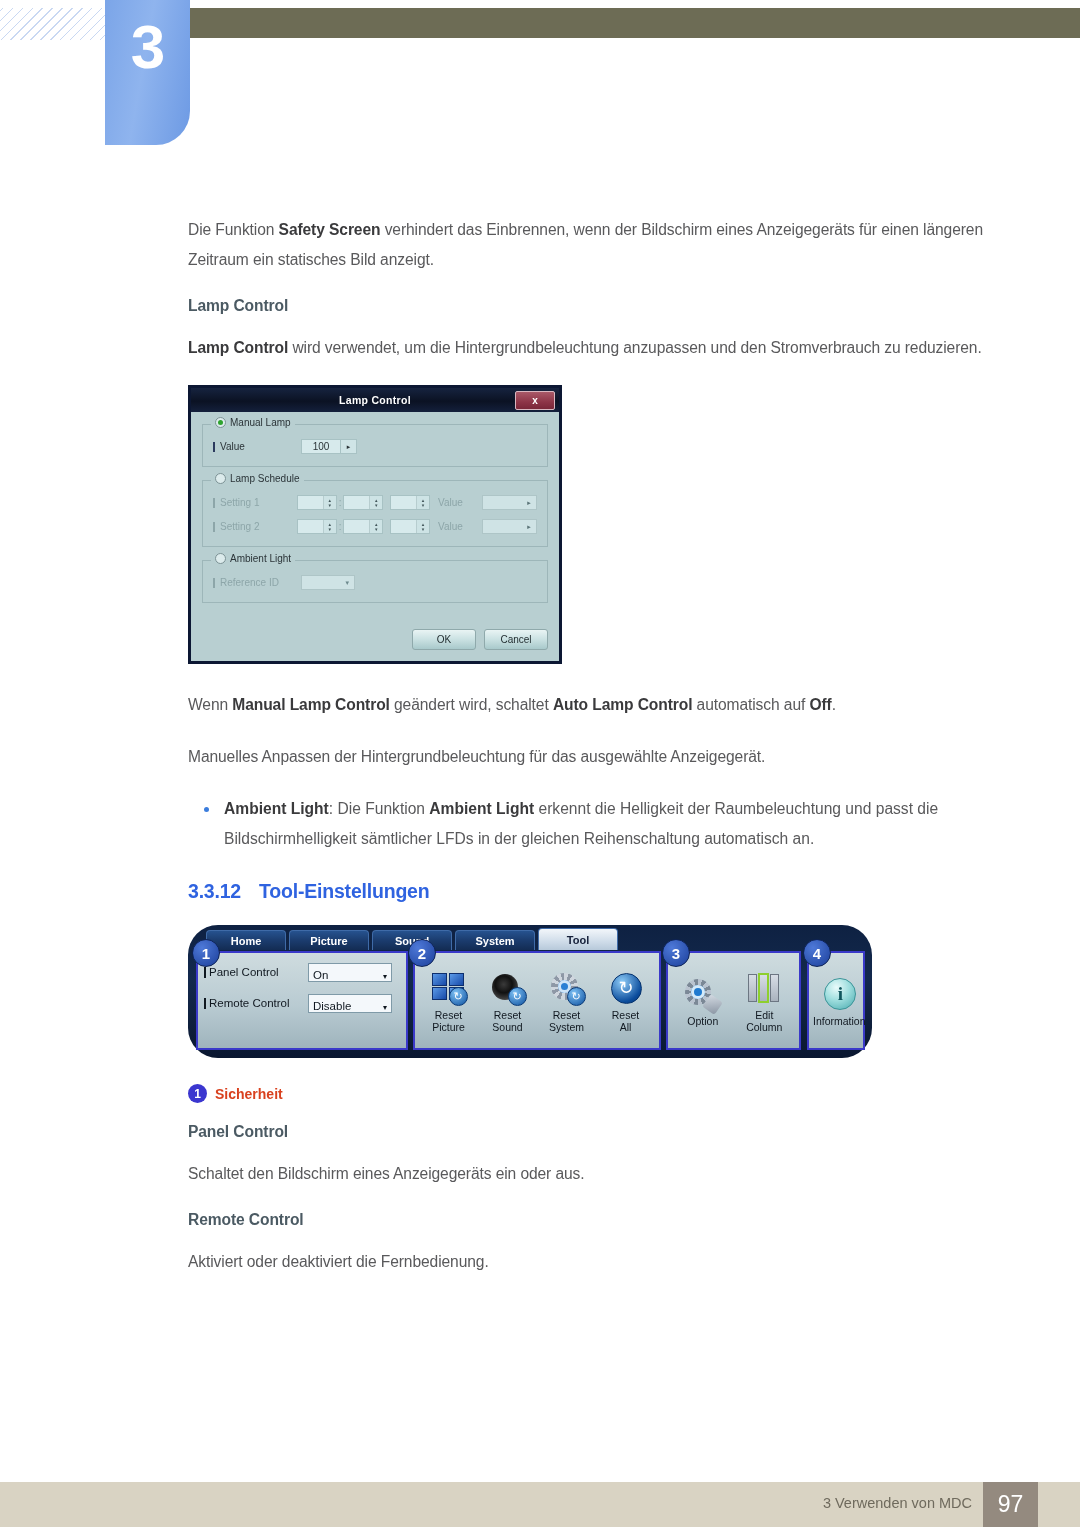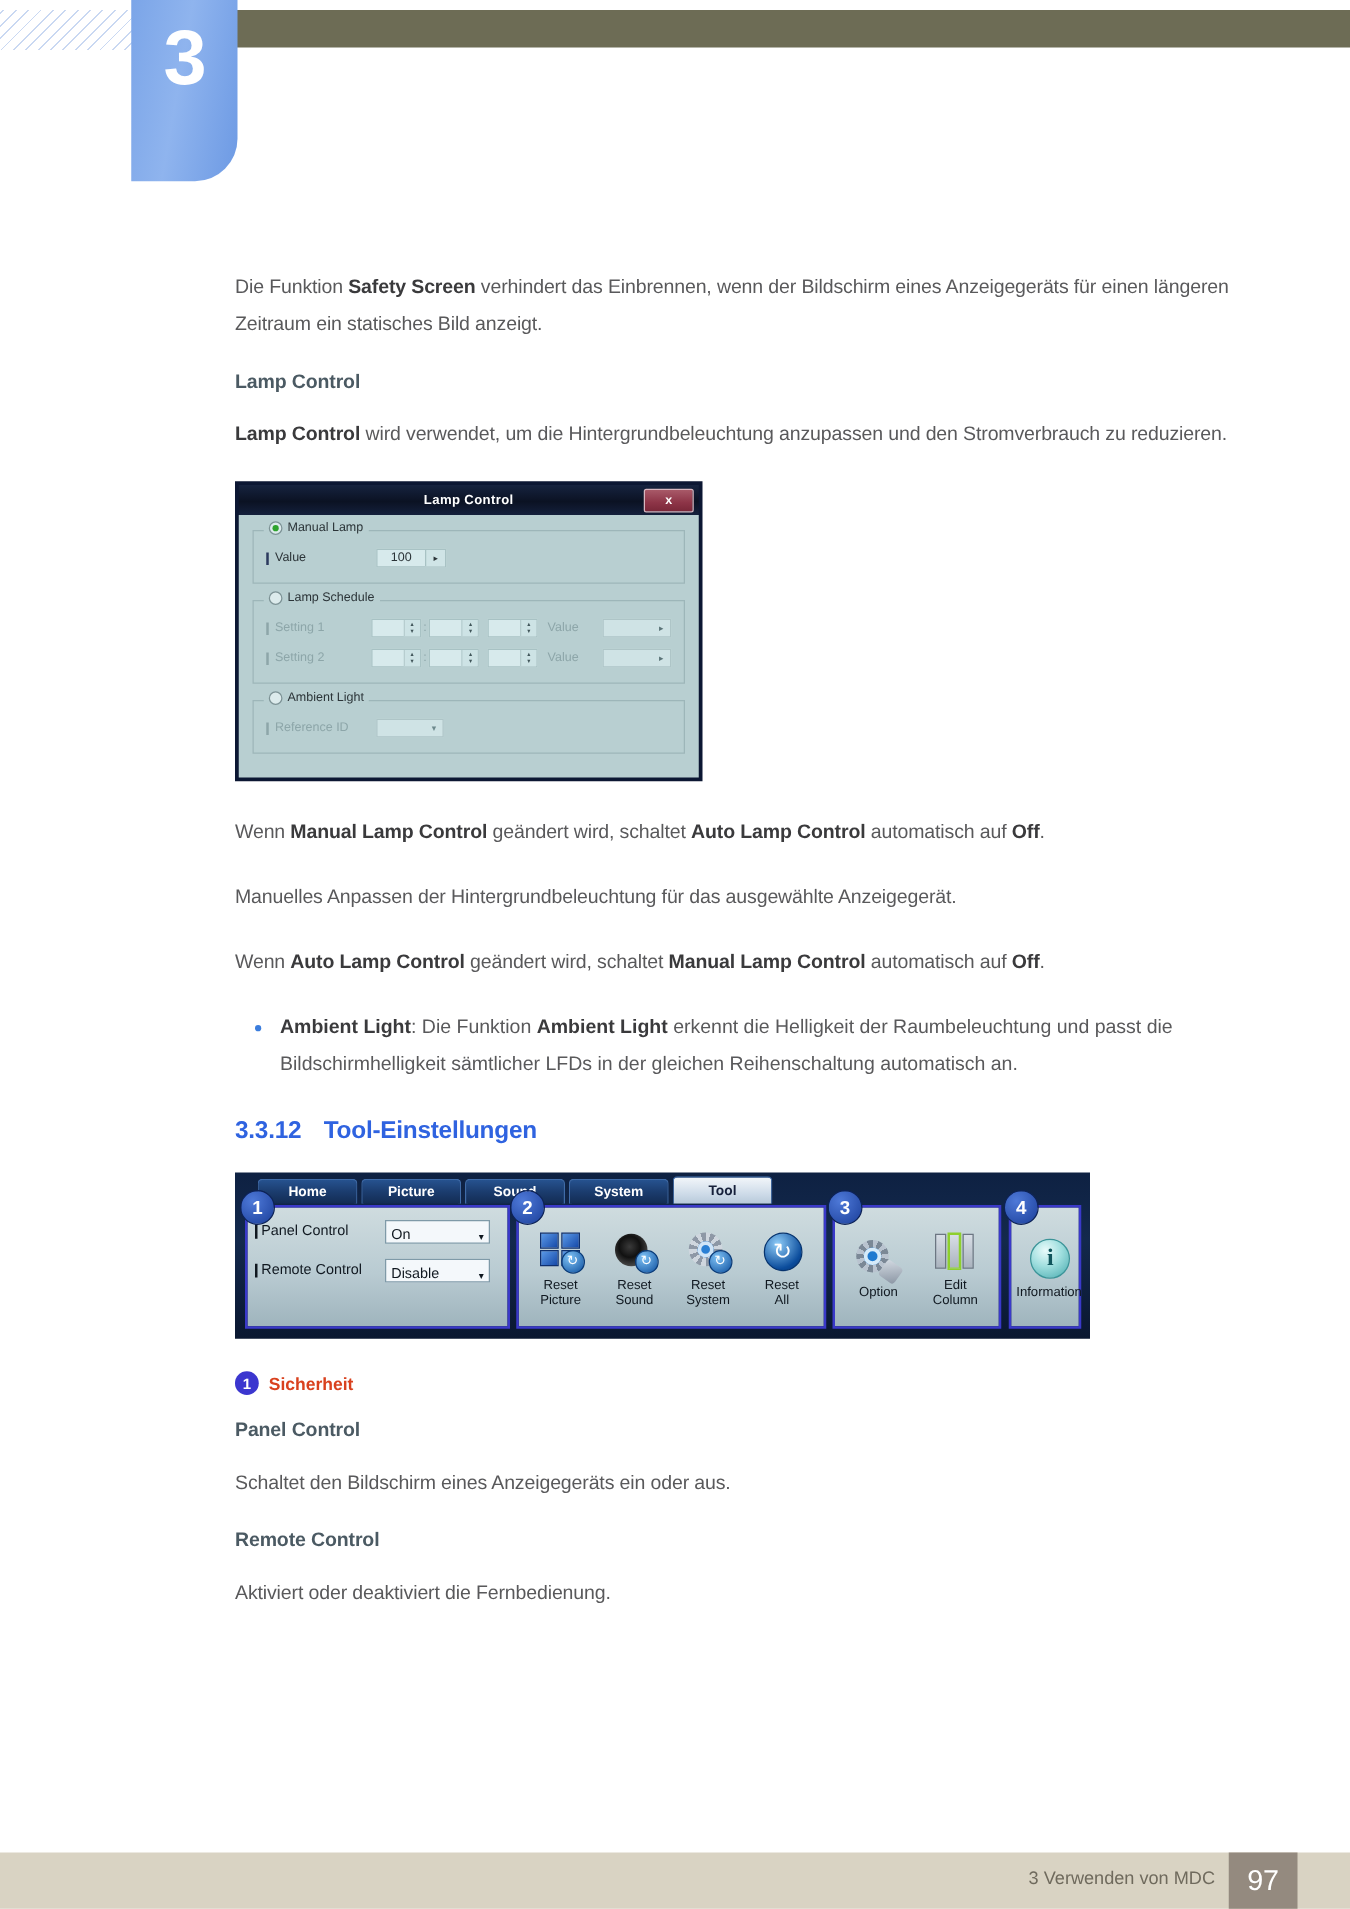--- a/index.html
+++ b/index.html
@@ -365,20 +365,21 @@
 
   
   .tool-shot {
     position: relative;
     width: 684px;
     height: 133px;
     margin: 0 0 6px 0;
     background: linear-gradient(180deg, #0e2142 0%, #13294d 40%, #0a1730 100%);
     box-sizing: border-box;
     padding: 0;
+    border-radius: 30px;
   }
   .tab-strip {
     position: absolute;
     top: 3px;
     left: 18px;
     display: flex;
     align-items: flex-end;
     gap: 3px;
     height: 22px;
   }
@@ -744,28 +745,31 @@
               <span class="tick"></span>
               <span>Reference ID</span>
             </div>
           <div class="combo">
               <span class="caret">▾</span>
             </div>
         </div>
       </div>
     </div>
 
+    <div class="lamp-footer">
+      <div class="lamp-btn">OK</div>
+      <div class="lamp-btn">Cancel</div>
+    </div>
   </div>
 
 
   <p class="body-text"><span>Wenn </span><b>Manual Lamp Control</b><span> geändert wird, schaltet </span><b>Auto Lamp Control</b><span> automatisch auf </span><b>Off</b><span>.</span></p>
 
   <p class="body-text">Manuelles Anpassen der Hintergrundbeleuchtung für das ausgewählte Anzeigegerät.</p>
 
-  <p class="body-text"><span>Wenn </span><b>Auto Lamp Control</b><span> geändert wird, schaltet </span><b>Manual Lamp Control</b><span> automatisch auf </span><b>Off</b><span>.</span></p>
 
   <div class="bullet-row">
     <div class="bullet-dot">
         <i></i>
       </div>
     <div class="bullet-body"><b>Ambient Light</b><span>: Die Funktion </span><b>Ambient Light</b><span> erkennt die Helligkeit der Raumbeleuchtung und passt die Bildschirmhelligkeit sämtlicher LFDs in der gleichen Reihenschaltung automatisch an.</span></div>
   </div>
 
   <h3 class="section-head"><span class="num">3.3.12</span><span>Tool-Einstellungen</span></h3>
 

